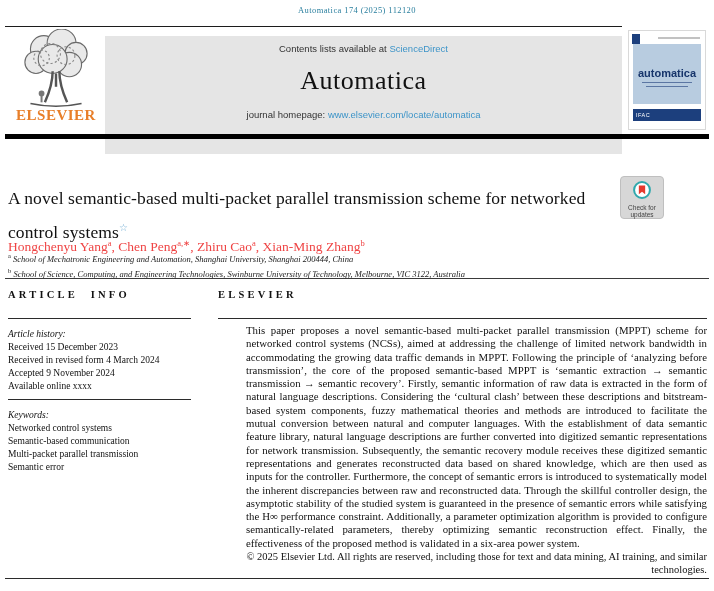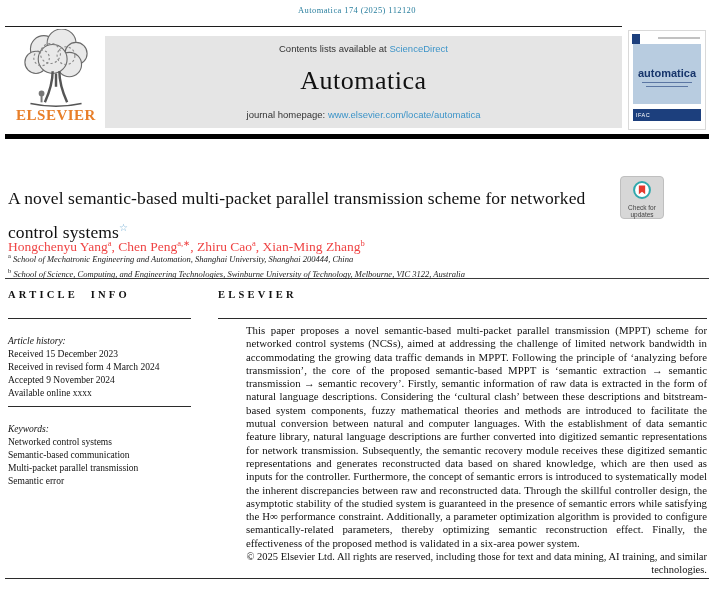--- a/index.html
+++ b/index.html
@@ -11,21 +11,21 @@
                  font-size:8.5px; color:#2a7f9e; letter-spacing:.4px; }
   .top-rule   { position:absolute; top:26px; left:5px; width:617px; height:1px; background:#1c1c1c; }
 
   
   .elsevier { position:absolute; left:8px; top:29px; width:96px; height:102px; text-align:center; }
   .elsevier svg { display:block; margin:0 auto; }
   .elsevier-word { font-family:"Liberation Serif", serif; font-weight:bold; color:#e87f2a;
                    font-size:15px; letter-spacing:.5px; margin-top:-2px; }
 
   
-  .header-box { position:absolute; left:105px; top:36px; width:517px; height:92px;
+  .header-box { position:absolute; left:105px; top:36px; width:517px; height:118px;
                 background:#e5e5e5; text-align:center; }
   .contents-line { margin-top:7px; font-family:"Liberation Sans", sans-serif; font-size:9.5px; color:#333; }
   .link { color:#3d94c8; text-decoration:none; cursor:pointer; }
   .journal-name { margin-top:12px; font-size:26px; color:#111; letter-spacing:.5px; }
   .homepage-line { margin-top:13px; font-family:"Liberation Sans", sans-serif; font-size:9.5px; color:#333; }
 
   
   .cover { position:absolute; left:628px; top:30px; width:78px; height:100px; background:#fff;
            border:1px solid #d9d9d9; }
   .cover-logo { position:absolute; left:3px; top:3px; width:8px; height:10px; background:#1c3f7d; }
@@ -61,21 +61,21 @@
   .mid-rule { position:absolute; left:5px; top:278px; width:704px; height:1px; background:#3a3a3a; }
 
   
   .col-left  { position:absolute; left:8px;  top:289px; width:183px; }
   .col-right { position:absolute; left:218px; top:289px; width:489px; }
   .sec-heading { font-size:10.5px; font-weight:bold; letter-spacing:3.2px; word-spacing:7px; color:#111; }
   .col-rule { border:none; border-top:1.3px solid #2b2b2b; margin:0; }
   .col-left .col-rule  { margin-top:18px; }
   .col-right .col-rule { margin-top:18px; }
 
-  .info-label { font-style:italic; font-size:9.5px; margin-top:16px; line-height:13px; color:#111; }
+  .info-label { font-style:italic; font-size:9.5px; margin-top:9px; line-height:13px; color:#111; }
   .info-line  { font-size:9.5px; line-height:13px; color:#111; }
   .info-gap   { margin-top:5px; }
 
   .abstract-body { margin-top:5px; font-size:10.8px; line-height:13.3px; text-align:justify; color:#111;margin-left:28px; }
   .copyright { font-size:10.5px; line-height:13.3px; text-align:right; color:#111; }
 
   .bottom-rule { position:absolute; left:5px; top:578px; width:704px; height:1px; background:#2b2b2b; }
 </style>
 </head>
 <body>

